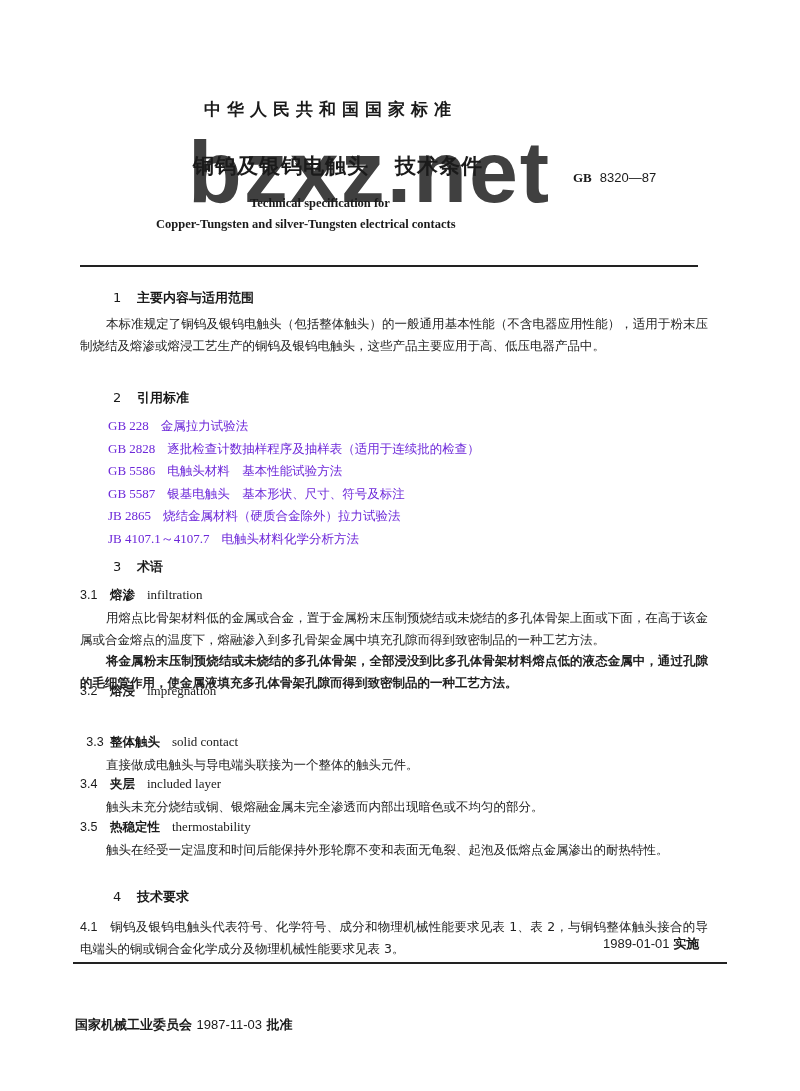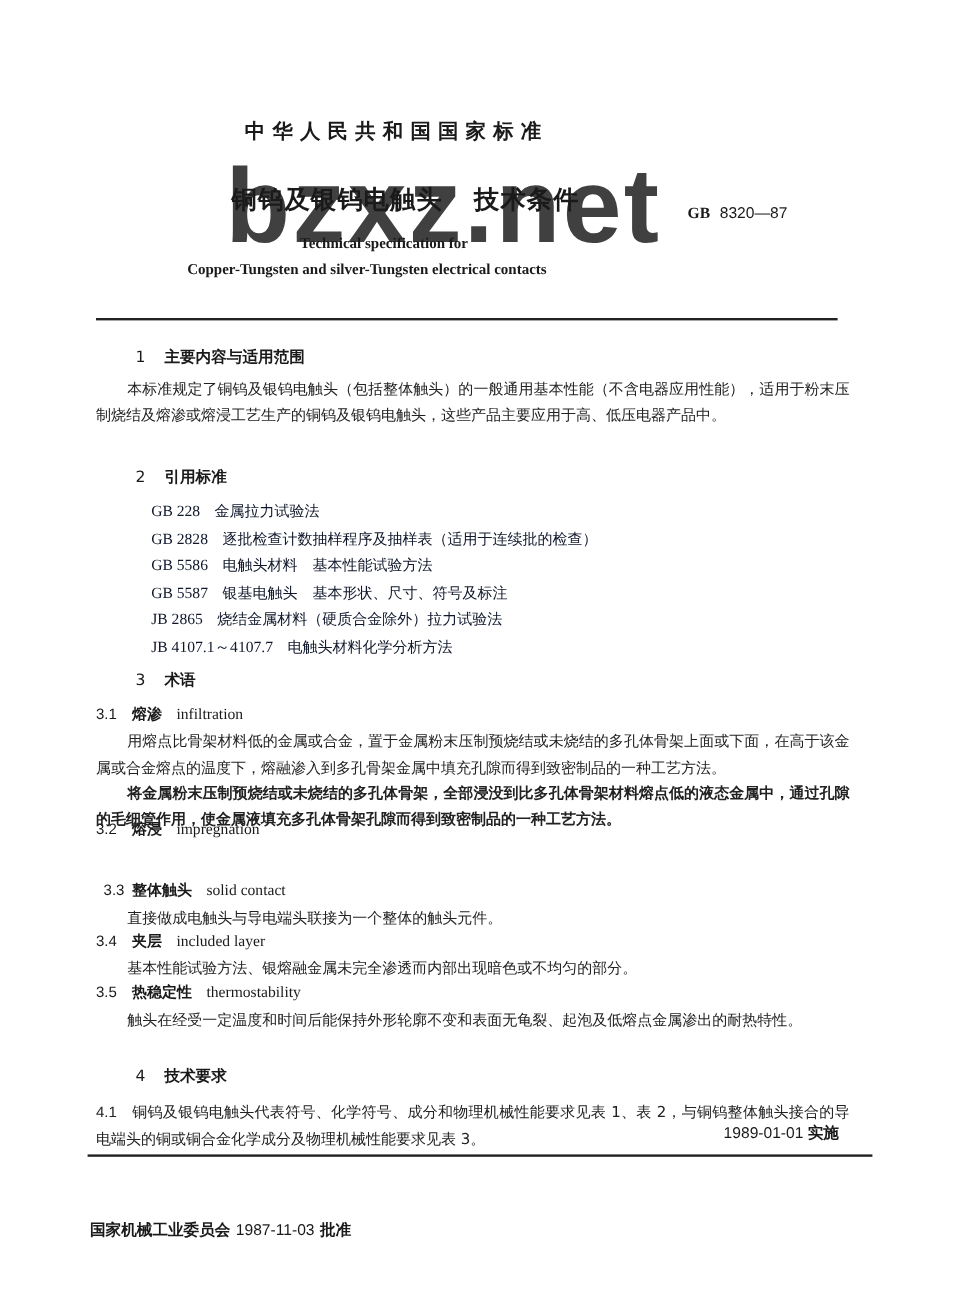--- a/index.html
+++ b/index.html
@@ -49,21 +49,21 @@
       margin-left: 33px;
     }
     .sec .num { font-weight: normal; display: inline-block; width: 24px; }
     .para {
       left: 80px; width: 628px; font-size: 12.5px; line-height: 22px;
       font-family: "DejaVu Sans", sans-serif; color: #222;
       text-align: justify;
     }
     .para .indent { display: inline-block; width: 26px; }
     .ref {
-      left: 108px; font-size: 12.5px; font-family: "DejaVu Sans", sans-serif; color: #0f172a; margin-left: 18px;
+      left: 108px; font-size: 12.5px; font-family: "DejaVu Sans", sans-serif; color: #6d28d9;
     }
     .ref .code { font-family: "Liberation Serif", serif; margin-right: 12px; font-size: 13px; }
     .term {
       left: 80px; font-size: 12.5px; font-family: "DejaVu Sans", sans-serif;
     }
     .term .num { display: inline-block; width: 30px; font-family: "Liberation Sans", sans-serif; }
     .term .cn { font-weight: bold; margin-right: 12px; }
     .term .en { font-family: "Liberation Serif", serif; font-size: 13px; }
     .footer-left {
       left: 75px; top: 1016px; font-size: 13px; font-weight: bold;
@@ -147,21 +147,21 @@
   <span class="num">3.3</span><span class="cn">整体触头</span><span class="en">solid contact</span>
 </div>
 <div class="abs para" style="top:754px;">
   <span class="indent"></span><span>直接做成电触头与导电端头联接为一个整体的触头元件。</span>
 </div>
 
 <div class="abs term" style="top:776px;">
   <span class="num">3.4</span><span class="cn">夹层</span><span class="en">included layer</span>
 </div>
 <div class="abs para" style="top:796px;">
-  <span class="indent"></span><span>基本性能试验方法、银熔融金属未完全渗透而内部出现暗色或不均匀的部分。</span>
+  <span class="indent"></span><span>触头未充分烧结或铜、银熔融金属未完全渗透而内部出现暗色或不均匀的部分。</span>
 </div>
 
 <div class="abs term" style="top:819px;">
   <span class="num">3.5</span><span class="cn">热稳定性</span><span class="en">thermostability</span>
 </div>
 <div class="abs para" style="top:839px;">
   <span class="indent"></span><span>触头在经受一定温度和时间后能保持外形轮廓不变和表面无龟裂、起泡及低熔点金属渗出的耐热特性。</span>
 </div>
 
 <div class="abs sec" style="top:888px;">

